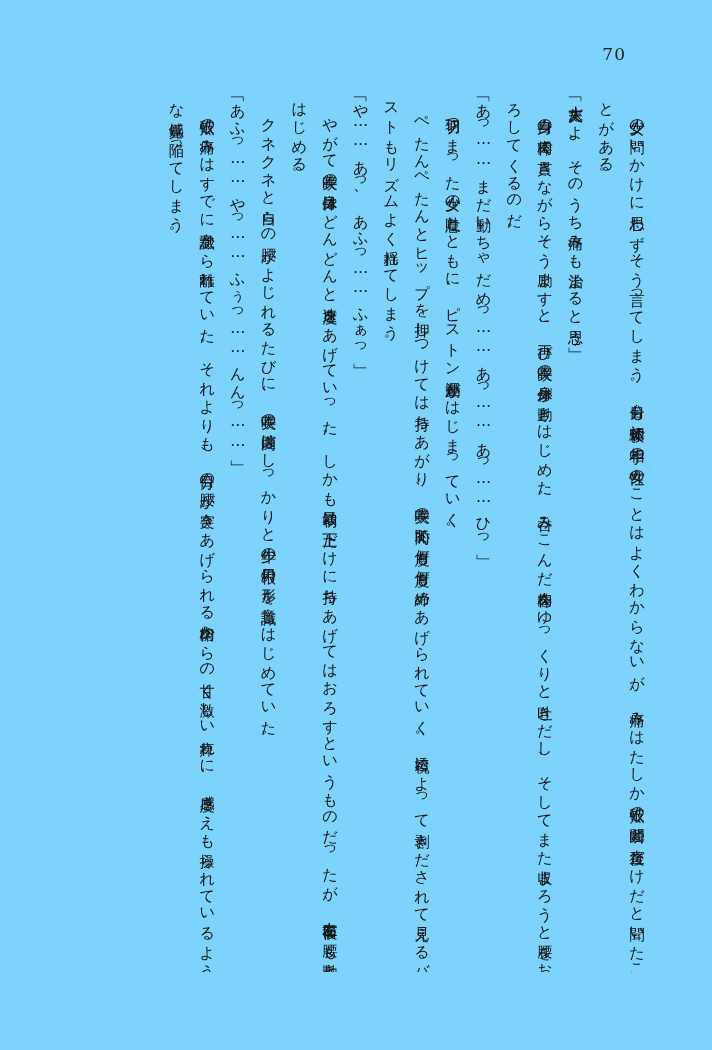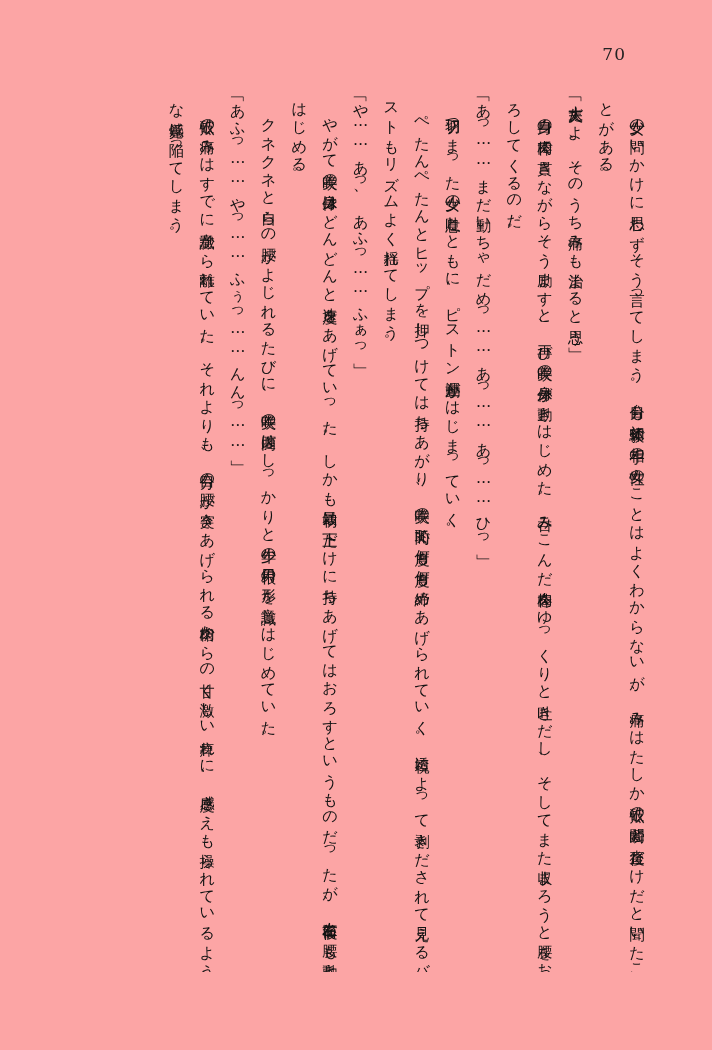--- a/index.html
+++ b/index.html
@@ -11,21 +11,21 @@
     width: 712px;
     height: 1050px;
     font-family: "DejaVu Serif", "Liberation Serif", serif;
     color: #1a1a1a;
     position: relative;
     overflow: hidden;
   }
   .page {
     position: absolute;
     inset: 0;
-    background: #fca5a5;
+    background: #7dd3fc;
     padding-left: 14px;
   }
   .page-number {
     position: absolute;
     top: 44px;
     right: 86px;
     font-size: 17px;
     font-family: "DejaVu Serif", "Liberation Serif", serif;
     color: #222;
     letter-spacing: 1px;

